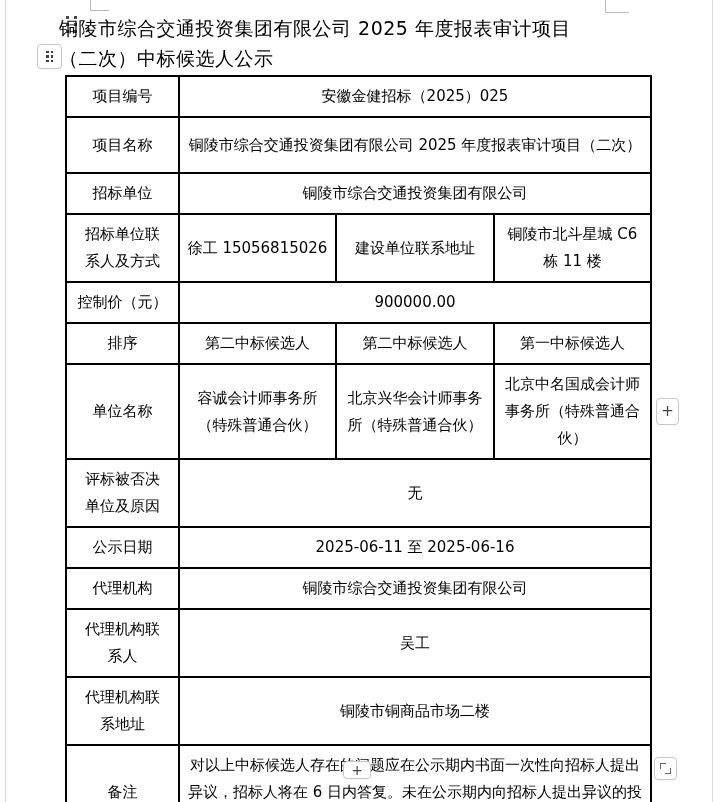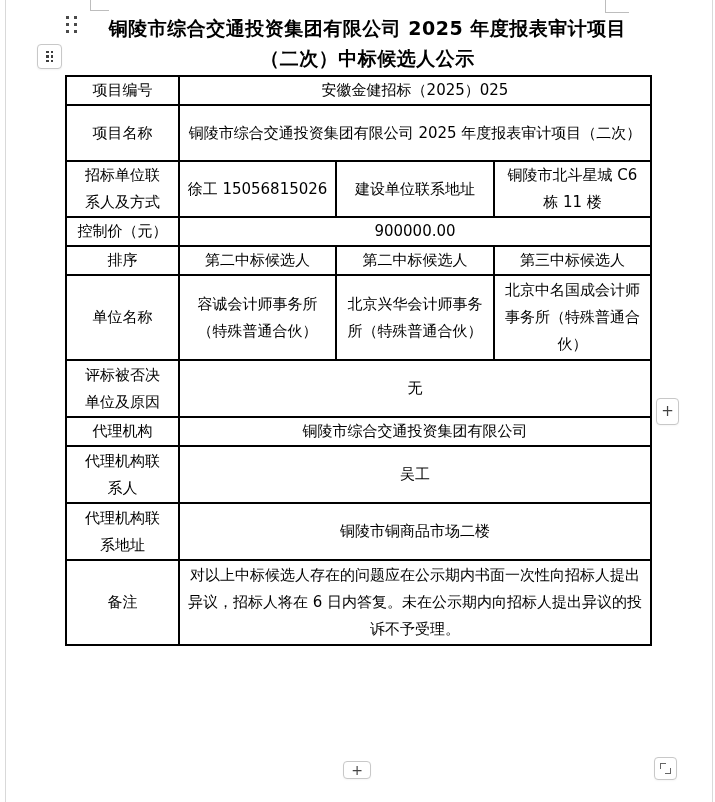--- a/index.html
+++ b/index.html
@@ -40,35 +40,35 @@
     box-shadow: 0 1px 2px rgba(0,0,0,0.05);
   }
   .grid-button .dots {
     display: grid; grid-template-columns: 2.5px 2.5px; grid-template-rows: 2.5px 2.5px 2.5px;
     column-gap: 2px; row-gap: 2px;
   }
   .grid-button .dots i { background: #3d3d3d; width: 2.5px; height: 2.5px; display: block; }
 
   
   .doc-title {
-    position: absolute; left: 75px; top: 13px; width: 585px;
-    text-align: center; font-size: 19px; font-weight: bold; line-height: 30px;
+    position: absolute; left: 59px; top: 13px; width: 585px;
+    text-align: left; font-size: 19px; font-weight: normal; line-height: 30px;
     letter-spacing: 0.5px;
   }
 
   
   table.main {
     position: absolute; left: 65px; top: 75px; width: 585px;
     border-collapse: collapse; table-layout: fixed;
   }
   table.main td {
     border: 2px solid #000;
     font-size: 15px; line-height: 27px;
     text-align: center; vertical-align: middle;
-    padding: 0 6px;
+    padding: 6px 6px;
     word-break: break-all;
   }
   td.lbl { white-space: pre-line; padding: 0 2px; }
   .h28 { height: 28px; }
   .h56 { height: 56px; margin-left: 40px; }
   .h57 { height: 57px; }
   .h85 { height: 85px; }
 
   
   .ctl-btn {
@@ -134,48 +134,56 @@
   <tbody>
     <tr>
       <td class="lbl h28">项目编号</td>
       <td class="h28" colspan="3">安徽金健招标（2025）025</td>
     </tr>
     <tr>
       <td class="lbl h56">项目名称</td>
       <td class="h56" colspan="3">铜陵市综合交通投资集团有限公司 2025 年度报表审计项目（二次）</td>
     </tr>
     <tr>
+      <td class="lbl h28">招标单位</td>
+      <td class="h28" colspan="3">铜陵市综合交通投资集团有限公司</td>
+    </tr>
+    <tr>
       <td class="lbl h56">招标单位联
 系人及方式</td>
       <td class="h56">徐工 15056815026</td>
       <td class="h56">建设单位联系地址</td>
       <td class="h56">铜陵市北斗星城 C6 栋 11 楼</td>
     </tr>
     <tr>
       <td class="lbl h28">控制价（元）</td>
       <td class="h28" colspan="3">900000.00</td>
     </tr>
     <tr>
       <td class="lbl h28">排序</td>
       <td class="h28">第二中标候选人</td>
       <td class="h28">第二中标候选人</td>
-      <td class="h28">第三中标候选人</td>
+      <td class="h28">第一中标候选人</td>
     </tr>
     <tr>
       <td class="lbl h85">单位名称</td>
       <td class="h85">容诚会计师事务所（特殊普通合伙）</td>
       <td class="h85">北京兴华会计师事务所（特殊普通合伙）</td>
       <td class="h85">北京中名国成会计师事务所（特殊普通合伙）</td>
     </tr>
     <tr>
       <td class="lbl h57">评标被否决
 单位及原因</td>
       <td class="h57" colspan="3">无</td>
     </tr>
     <tr>
+      <td class="lbl h28">公示日期</td>
+      <td class="h28" colspan="3">2025-06-11 至 2025-06-16</td>
+    </tr>
+    <tr>
       <td class="lbl h28">代理机构</td>
       <td class="h28" colspan="3">铜陵市综合交通投资集团有限公司</td>
     </tr>
     <tr>
       <td class="lbl h57">代理机构联
 系人</td>
       <td class="h57" colspan="3">吴工</td>
     </tr>
     <tr>
       <td class="lbl h57">代理机构联

